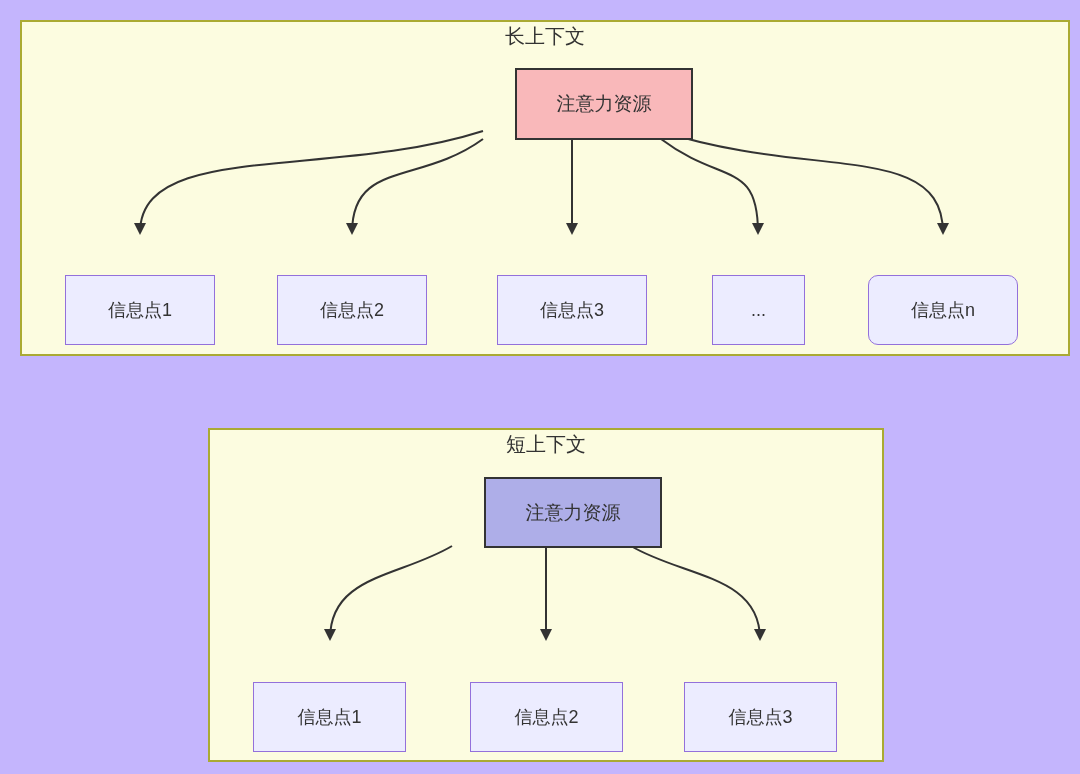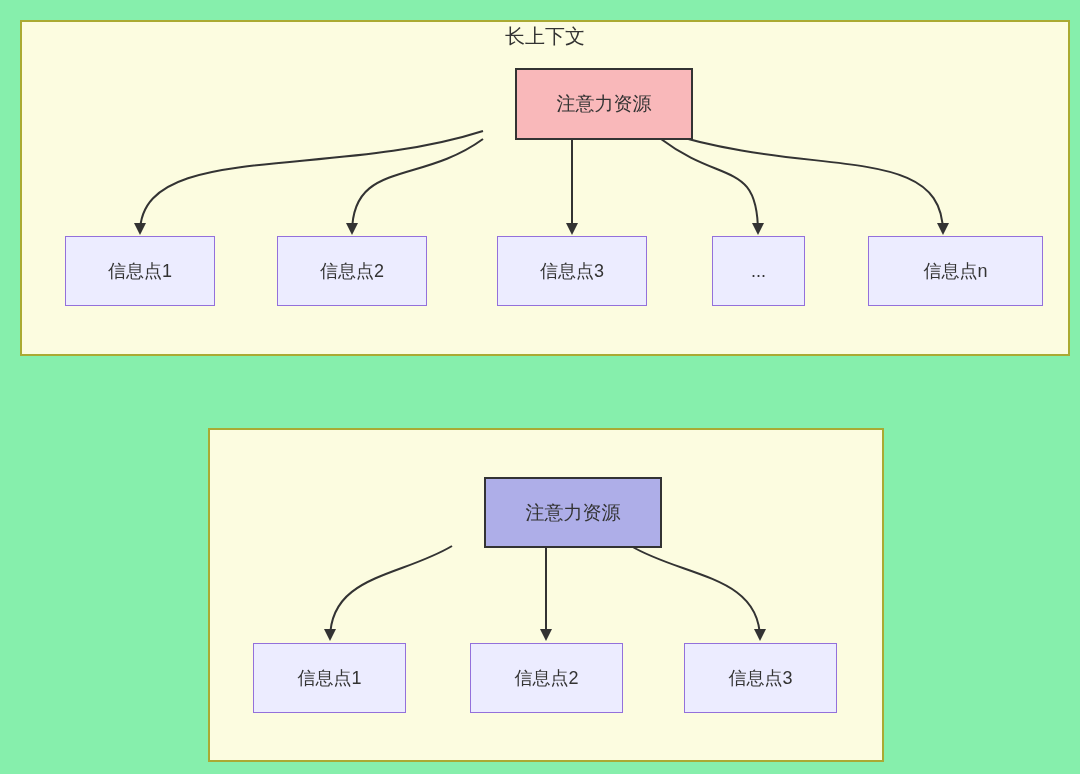--- a/index.html
+++ b/index.html
@@ -6,21 +6,21 @@
     margin: 0;
     padding: 0;
     background: #ffffff;
     font-family: "Liberation Sans", sans-serif;
     color: #333333;
   }
   .canvas {
     position: relative;
     width: 1080px;
     height: 774px;
-    background: #86efac;
+    background: #c4b5fd;
     overflow: hidden;
   }
   .group {
     position: absolute;
     background: #fcfce0;
     border: 2px solid #aaaa33;
     box-sizing: border-box;
   }
   .group-long  { left: 20px;  top: 20px;  width: 1050px; height: 336px; }
   .group-short { left: 208px; top: 428px; width: 676px;  height: 334px; }
@@ -39,35 +39,36 @@
     align-items: center;
     justify-content: center;
     box-sizing: border-box;
     font-size: 18px;
     color: #333333;
     text-align: center;
   }
   .node-info {
     background: #ececff;
     border: 1.5px solid #9370db;
+    margin-top: 39px;
   }
   .node-attn {
     border: 2.5px solid #333333;
     font-size: 19px;
     margin-left: 32px;
   }
   .attn-long  { background: #f9b8ba; left: 483px; top: 68px;  width: 178px; height: 72px; }
   .attn-short { background: #aeaee8; left: 452px; top: 477px; width: 178px; height: 71px; }
 
   
   .ln1 { left: 65px;  top: 236px; width: 150px; height: 70px; }
   .ln2 { left: 277px; top: 236px; width: 150px; height: 70px; }
   .ln3 { left: 497px; top: 236px; width: 150px; height: 70px; }
   .ln4 { left: 712px; top: 236px; width: 93px;  height: 70px; }
-  .ln5 { left: 868px; top: 236px; width: 175px; height: 70px; }
+  .ln5 { left: 868px; top: 236px; width: 150px; height: 70px; border-radius: 10px; }
 
   
   .sn1 { left: 253px; top: 643px; width: 153px; height: 70px; }
   .sn2 { left: 470px; top: 643px; width: 153px; height: 70px; }
   .sn3 { left: 684px; top: 643px; width: 153px; height: 70px; }
 
   svg.edges {
     position: absolute;
     left: 0; top: 0;
     width: 1080px;
@@ -100,20 +101,21 @@
     <path class="edge" d="M572,140 L572,233" marker-end="url(#ah)"></path>
     <path class="edge" d="M661,139 C722,185 758,160 758,233" marker-end="url(#ah)"></path>
     <path class="edge" d="M661,131 C810,180 943,140 943,233" marker-end="url(#ah)"></path>
 
     <path class="edge" d="M452,546 C400,577 330,575 330,639" marker-end="url(#ah)"></path>
     <path class="edge" d="M546,548 L546,639" marker-end="url(#ah)"></path>
     <path class="edge" d="M631,546 C683,577 760,575 760,639" marker-end="url(#ah)"></path>
   </svg>
 
   <div class="group-title title-long">长上下文</div>
+  <div class="group-title title-short">短上下文</div>
 
   <div class="node node-attn attn-long">注意力资源</div>
   <div class="node node-info ln1">信息点1</div>
   <div class="node node-info ln2">信息点2</div>
   <div class="node node-info ln3">信息点3</div>
   <div class="node node-info ln4">...</div>
   <div class="node node-info ln5">信息点n</div>
 
   <div class="node node-attn attn-short">注意力资源</div>
   <div class="node node-info sn1">信息点1</div>

